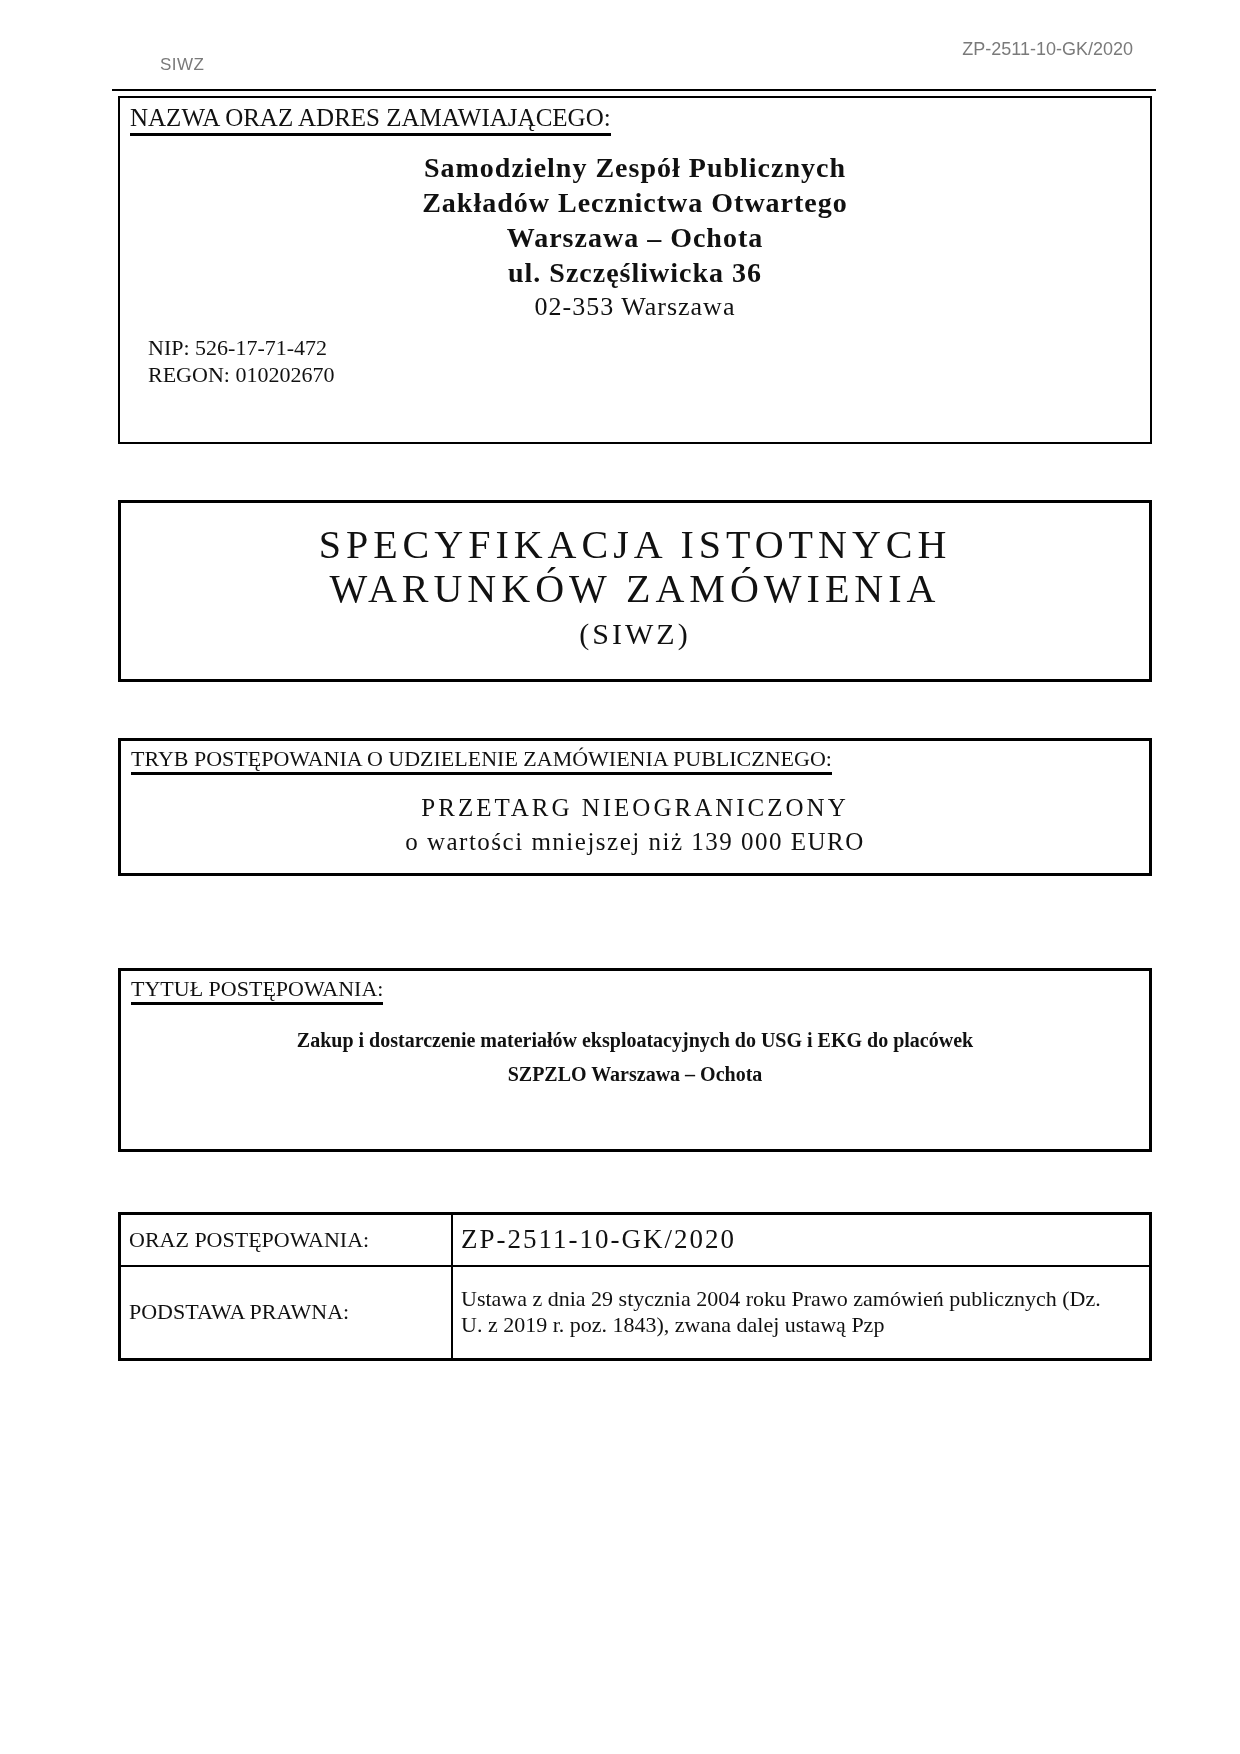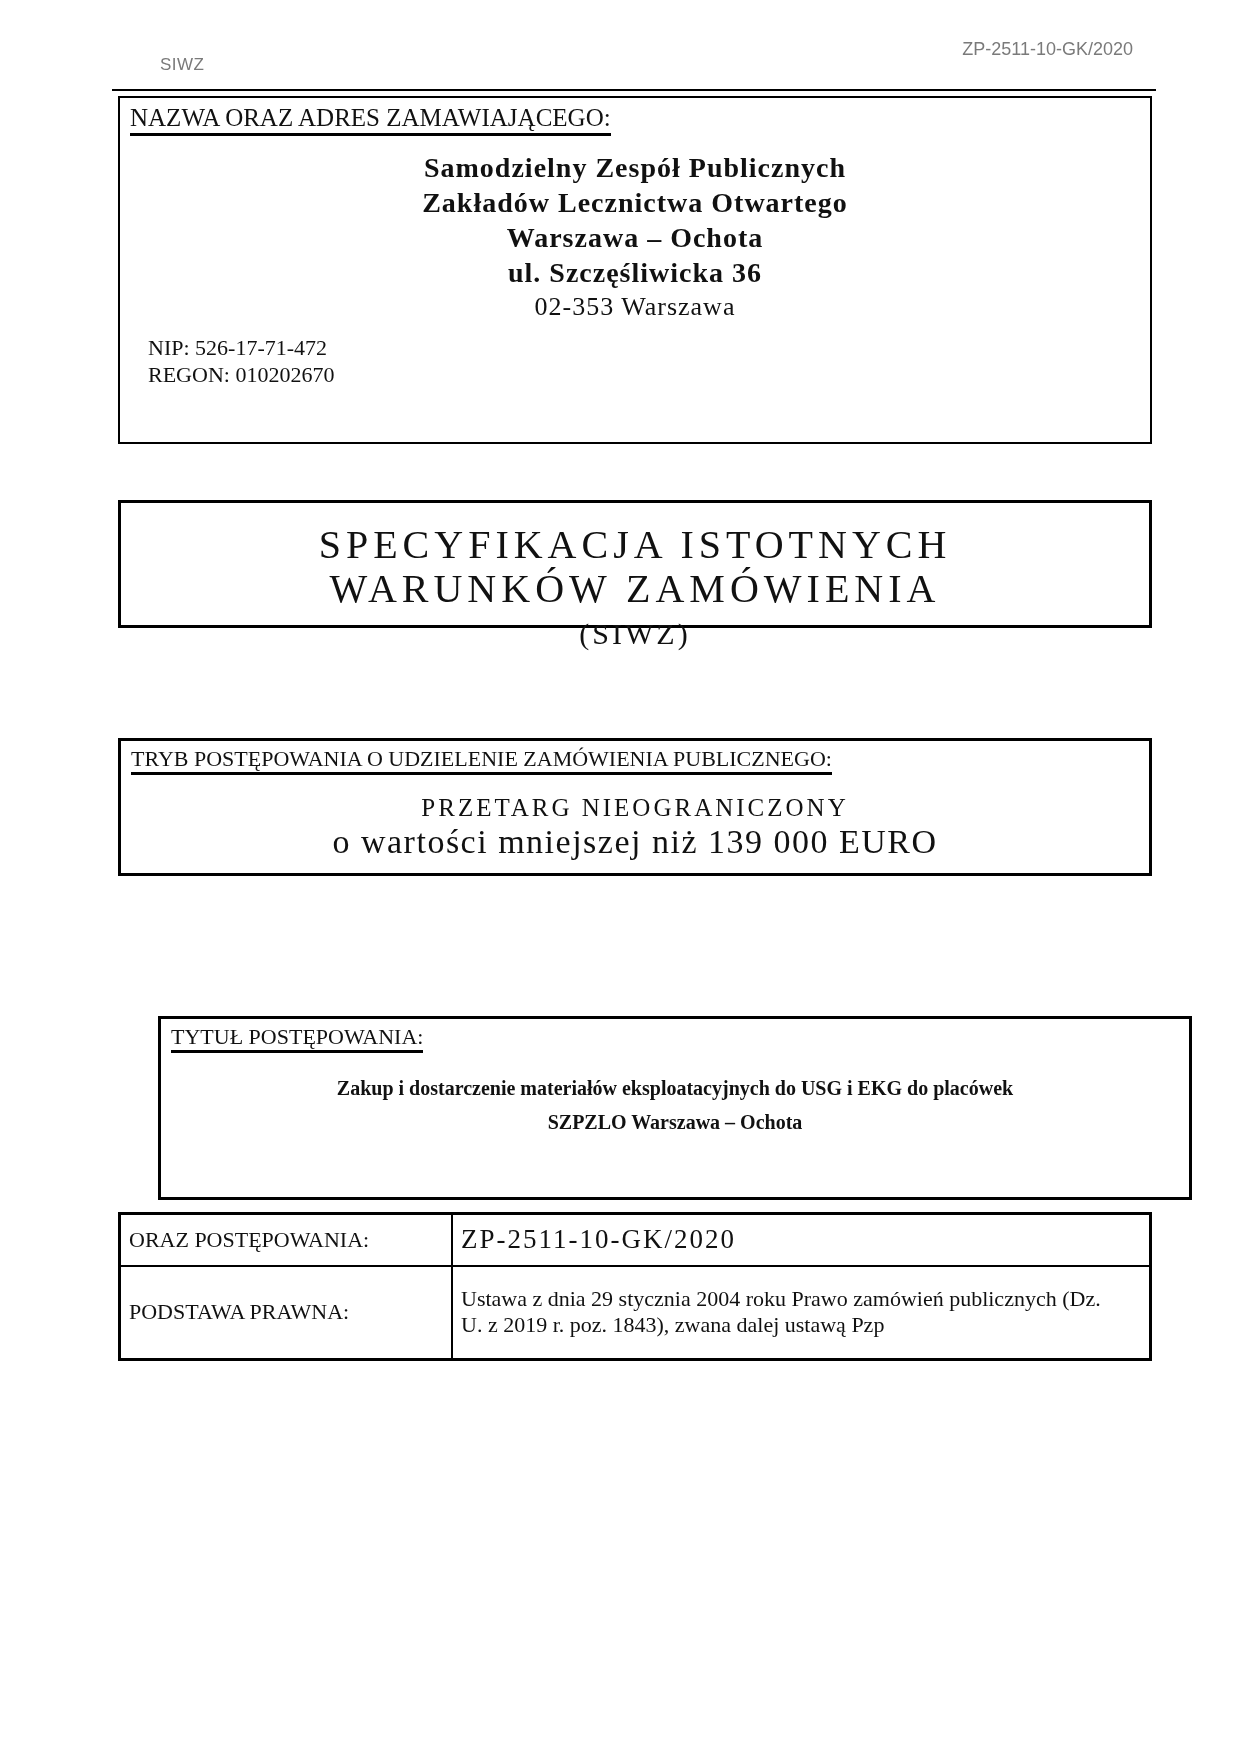--- a/index.html
+++ b/index.html
@@ -17,42 +17,42 @@
   #hdr-right{top:39px;right:107px;font-size:18px;}
   #top-rule{
     position:absolute;left:112px;top:89px;width:1044px;height:2px;background:#000;
   }
   .docbox{
     position:absolute;left:118px;width:1034px;
     border:2px solid #000;box-sizing:border-box;background:#fff;
   }
   .docbox.thick{border-width:3px;}
   #box-nazwa{top:96px;height:348px;}
-  #box-siwz{top:500px;height:128px;text-align:center;}
+  #box-siwz{top:500px;height:182px;text-align:center;}
   #box-tryb{top:738px;height:138px;}
-  #box-tytul{top:1016px;height:184px;margin-left:40px;}
+  #box-tytul{top:968px;height:184px;}
   .box-heading{
     display:inline-block;
     margin:6px 0 0 10px;
     border-bottom:3px solid #000;
     padding-bottom:1px;
     font-size:25px;
     line-height:1.1;
     white-space:nowrap;
   }
   #box-tryb .box-heading, #box-tytul .box-heading{font-size:22px;}
   .org-block{text-align:center;margin-top:14px;}
   .org-line{font-weight:bold;font-size:28px;line-height:35px;letter-spacing:1px;}
   .postal-line{font-size:26px;line-height:34px;letter-spacing:1px;}
   .nip-block{margin:10px 0 0 28px;font-size:22px;line-height:27px;}
   .main-title{font-size:40px;letter-spacing:5px;line-height:44px;margin-top:20px;}
   .main-sub{font-size:30px;letter-spacing:3px;line-height:46px;}
   .center-block{text-align:center;margin-top:16px;}
   .proc-mode{font-size:25px;letter-spacing:3px;line-height:34px;}
-  .proc-value{font-size:34px;letter-spacing:1.5px;line-height:33px;}
+  .proc-value{font-size:25px;letter-spacing:1.5px;line-height:33px;}
   .tender-title{text-align:center;margin:18px 20px 0 20px;font-weight:bold;font-size:20px;line-height:34px;}
   #details-table{
     position:absolute;left:118px;top:1212px;width:1034px;
     border-collapse:collapse;table-layout:fixed;
   }
   #details-table td{
     border:2px solid #000;
     vertical-align:middle;
     padding:4px 8px;
   }

